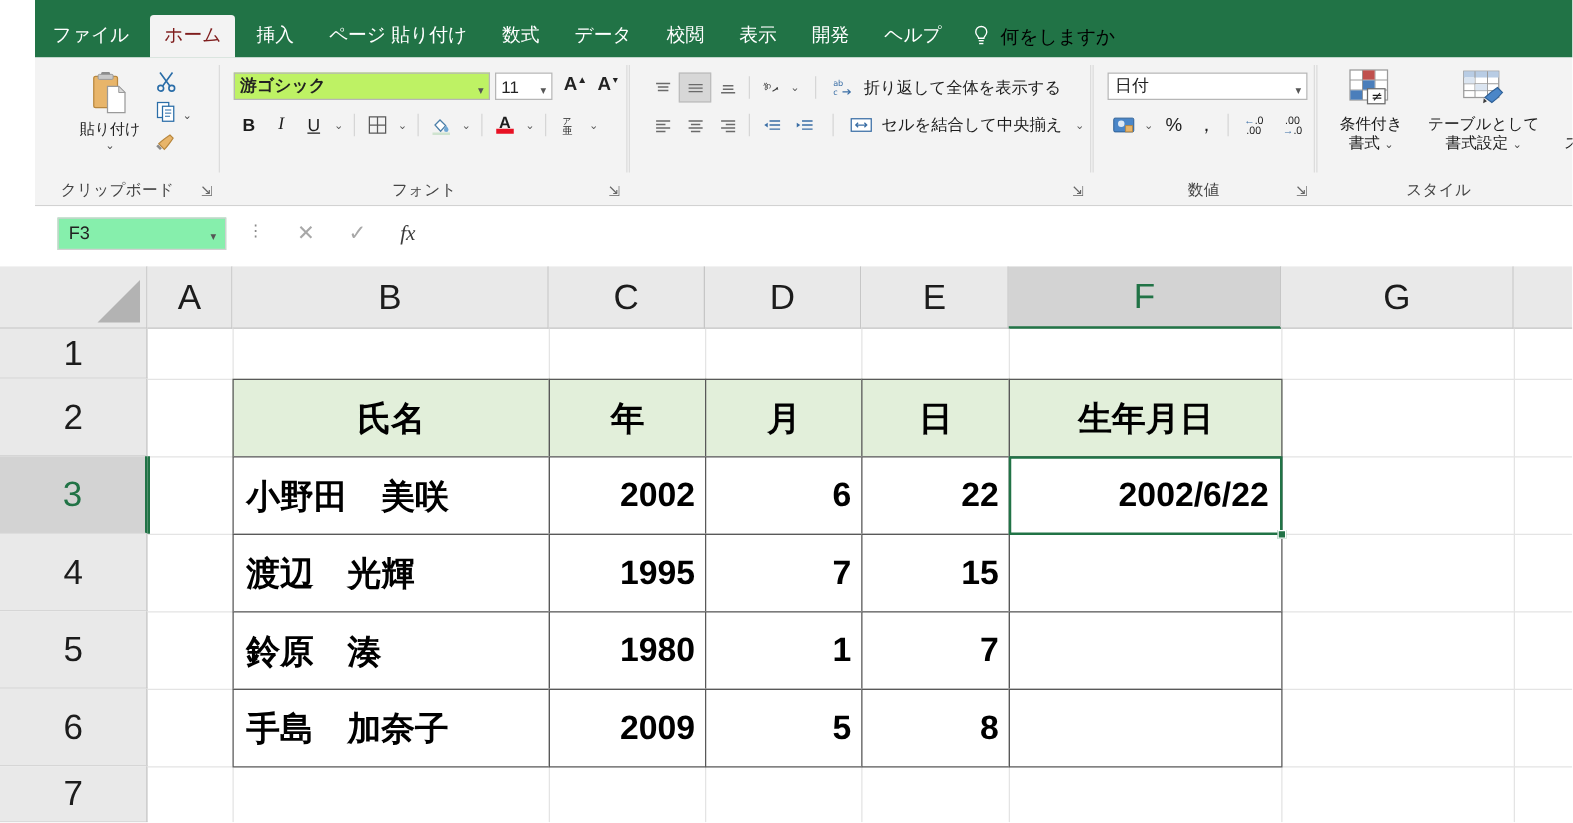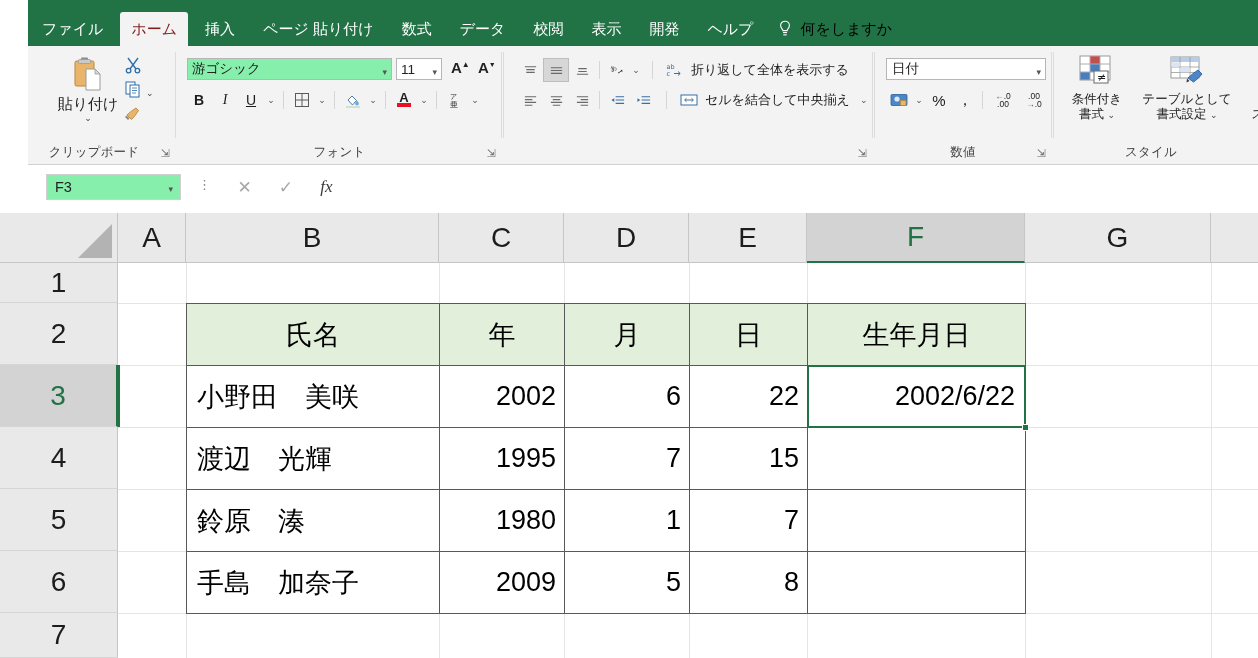--- a/index.html
+++ b/index.html
@@ -34,30 +34,30 @@
     position:absolute;bottom:3px;left:0;width:100%;text-align:center;
     font-size:12.5px;color:#444;letter-spacing:.2px;
   }
   .grpsep{position:absolute;top:6px;bottom:26px;width:1px;background:#dcdcdc;}
   .dlglaunch{position:absolute;bottom:4px;font-size:11px;color:#666;}
 
   
   #g-clip{left:0;width:148px;}
   .pastebtn{position:absolute;left:28px;top:8px;width:64px;text-align:center;}
   .clipimg{width:40px;height:40px;margin:0 auto;display:block;}
-  .pastetxt{font-size:15px;color:#222;margin-top:1px;}
+  .pastetxt{font-size:12px;color:#222;margin-top:1px;}
   .cdot{font-size:9px;color:#444;line-height:8px;}
   .minibtn{position:absolute;width:22px;height:20px;}
 
   
   #g-font{left:149px;width:325px;}
   .fontbox{
     position:absolute;left:10px;top:12px;width:205px;height:22px;
-    background:#86efac;border:1px solid #b6b6b6;font-size:13.5px;color:#222;
-    display:flex;align-items:center;padding-left:4px;box-sizing:border-box;
+    background:#bef264;border:1px solid #b6b6b6;font-size:13.5px;color:#222;
+    display:flex;align-items:center;padding-left:4px;box-sizing:border-box;font-weight:bold;
   }
   .sizebox{
     position:absolute;left:219px;top:12px;width:46px;height:22px;
     background:#fff;border:1px solid #b6b6b6;font-size:13.5px;color:#222;
     display:flex;align-items:center;padding-left:4px;box-sizing:border-box;
   }
   .caret{position:absolute;right:4px;top:8px;font-size:9px;color:#555;}
   .growA{position:absolute;top:13px;font-size:15px;color:#222;font-weight:700;}
   .fmtrow{position:absolute;left:10px;top:42px;display:flex;align-items:center;gap:2px;}
   .fb{width:24px;height:24px;display:flex;align-items:center;justify-content:center;font-size:14px;color:#1c1c1c;}
@@ -127,21 +127,21 @@
     border-right:1px solid #c6c6c6;border-bottom:1px solid #d6d6d6;
     box-sizing:border-box;display:flex;align-items:center;justify-content:center;
     font-size:28px;color:#1c1c1c;font-weight:300;
   }
   .rh.sel{background:#d3d3d3;color:#217346;border-right:2px solid #217346;}
 
   .gline-v{position:absolute;width:1px;background:#e4e4e4;}
   .gline-h{position:absolute;height:1px;background:#e4e4e4;}
 
   .cell{position:absolute;box-sizing:border-box;display:flex;align-items:center;
-    font-size:27px;color:#000;font-weight:400;white-space:nowrap;overflow:hidden;}
+    font-size:27px;color:#000;font-weight:700;white-space:nowrap;overflow:hidden;}
   .cell.hdr{background:#e2efda;justify-content:center;border:1px solid #595959;}
   .cell.bdy{background:#fff;border:1px solid #595959;}
   .cell.right{justify-content:flex-end;padding-right:8px;}
   .cell.left{justify-content:flex-start;padding-left:10px;}
 
   .selbox{position:absolute;border:2px solid #217346;box-sizing:border-box;pointer-events:none;}
   .fillh{position:absolute;width:7px;height:7px;background:#217346;border:1px solid #fff;box-sizing:border-box;}
   .rowcursor{position:absolute;width:2px;background:#217346;}
 </style>
 </head>

